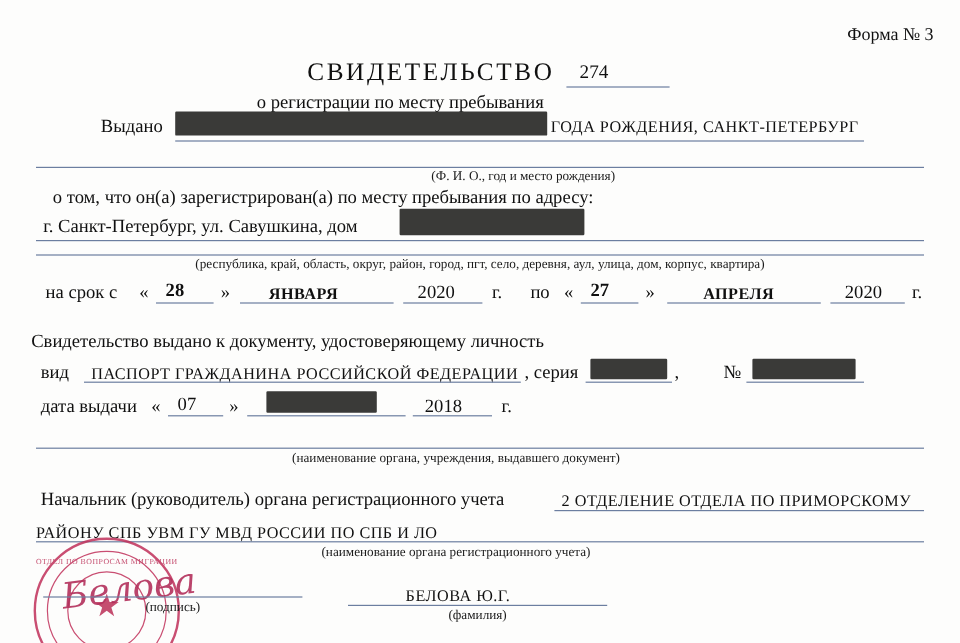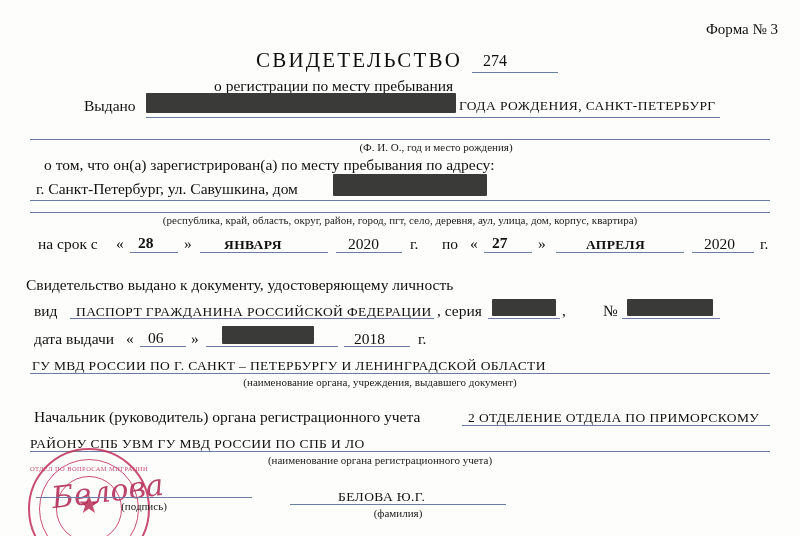--- a/index.html
+++ b/index.html
@@ -188,30 +188,29 @@
   <div class="t lbl" style="left:437px; top:303px;">, серия</div>
   <div class="redact" style="left:492px; top:299px; width:64px; height:17px;"></div>
   <div class="rule" style="left:488px; top:318px; width:72px;"></div>
   <div class="t lbl" style="left:562px; top:303px;">,</div>
   <div class="t lbl" style="left:603px; top:303px;">№</div>
   <div class="redact" style="left:627px; top:299px; width:86px; height:17px;"></div>
   <div class="rule" style="left:622px; top:318px; width:98px;"></div>
 
   <div class="t lbl" style="left:34px; top:331px;">дата выдачи</div>
   <div class="t quote" style="left:126px; top:331px;">«</div>
-  <div class="t lbl" style="left:148px; top:330px;">06</div>
+  <div class="t lbl" style="left:148px; top:330px;">07</div>
   <div class="rule" style="left:140px; top:346px; width:46px;"></div>
   <div class="t quote" style="left:191px; top:331px;">»</div>
   <div class="redact" style="left:222px; top:326px; width:92px; height:18px;"></div>
   <div class="rule" style="left:206px; top:346px; width:132px;"></div>
   <div class="t lbl" style="left:354px; top:331px;">2018</div>
   <div class="rule" style="left:344px; top:346px; width:66px;"></div>
   <div class="t lbl" style="left:418px; top:331px;">г.</div>
 
-  <div class="t lbl-caps" style="left:32px; top:359px;">ГУ  МВД  РОССИИ  ПО  Г. САНКТ – ПЕТЕРБУРГУ  И  ЛЕНИНГРАДСКОЙ ОБЛАСТИ</div>
   <div class="rule" style="left:30px; top:373px; width:740px;"></div>
   <div class="t lbl-sm" style="left:0; top:377px; width:760px; text-align:center;">(наименование органа, учреждения, выдавшего документ)</div>
 
   <div class="t lbl" style="left:34px; top:409px;">Начальник (руководитель) органа регистрационного учета</div>
   <div class="t lbl-caps" style="left:468px; top:411px;">2 ОТДЕЛЕНИЕ ОТДЕЛА  ПО ПРИМОРСКОМУ</div>
   <div class="rule" style="left:462px; top:425px; width:308px;"></div>
   <div class="t lbl-caps" style="left:30px; top:437px;">РАЙОНУ  СПБ  УВМ  ГУ  МВД  РОССИИ  ПО СПБ  И  ЛО</div>
   <div class="rule" style="left:30px; top:451px; width:740px;"></div>
   <div class="t lbl-sm" style="left:0; top:455px; width:760px; text-align:center;">(наименование органа регистрационного учета)</div>
 

